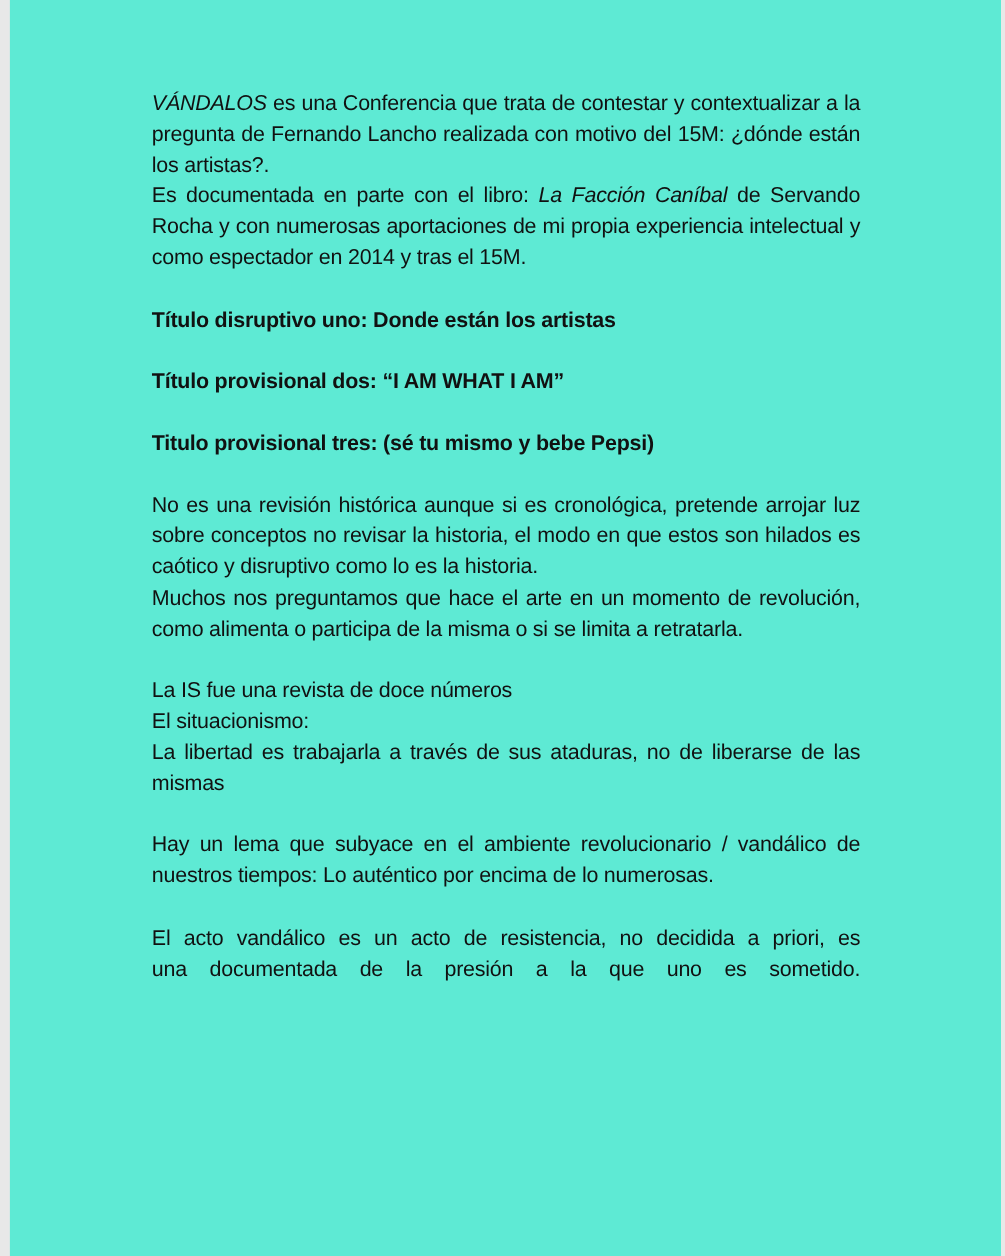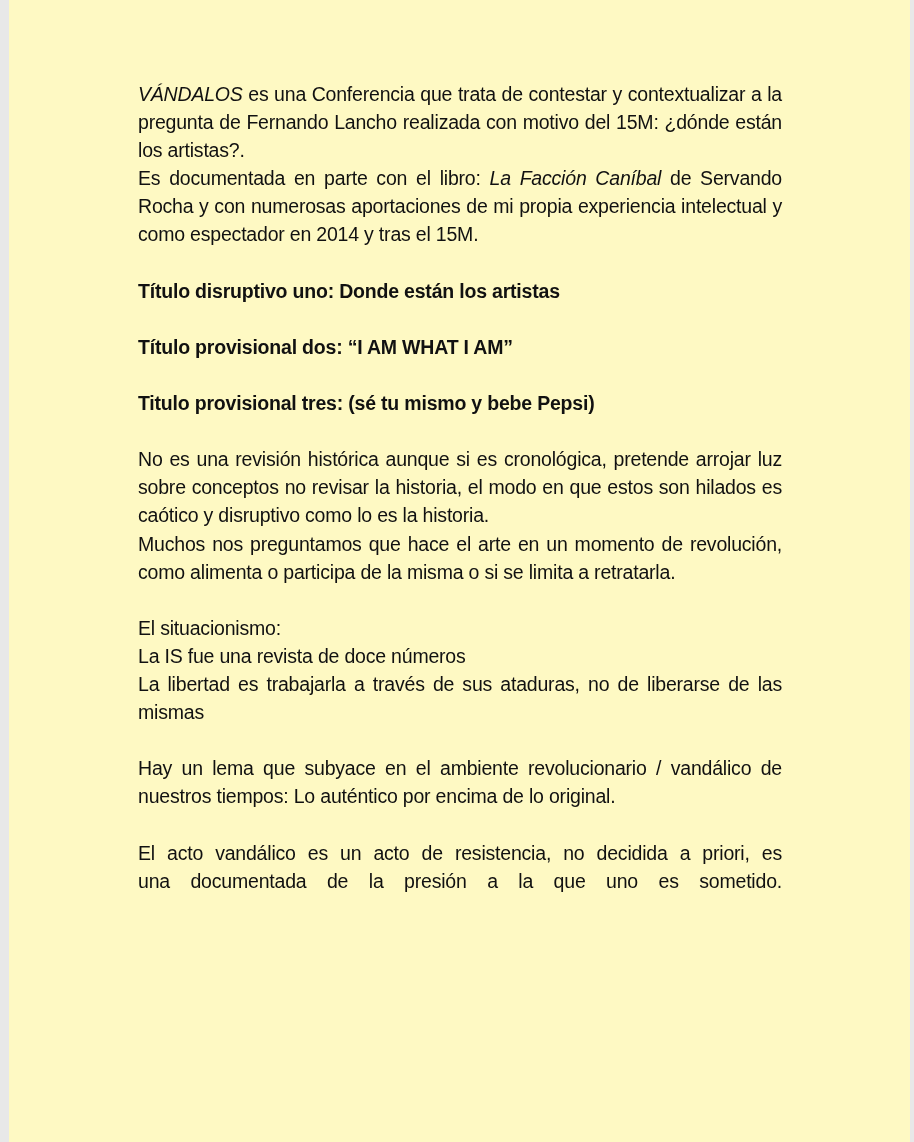--- a/index.html
+++ b/index.html
@@ -3,21 +3,21 @@
 <meta charset="utf-8">
 <style>
   html, body { margin: 0; padding: 0; }
   body {
     width: 914px; height: 1142px; overflow: hidden;
     background: #e8e8e8;
     position: relative;
   }
   .page {
     position: absolute; left: 9px; top: 0; width: 901px; height: 1142px;
-    background: #fef9c3;
+    background: #5eead4;
   }
   .content {
     position: absolute; left: 129px; top: 80px; width: 644px;
     font-family: "Liberation Sans", sans-serif;
     font-size: 19.5px;
     line-height: 28.1px;
     color: #111111;
     letter-spacing: -0.2px;
   }
   p { margin: 0; }
@@ -41,24 +41,24 @@
     <div class="gap"></div>
     <p class="bold">Título provisional dos: “I AM WHAT I AM”</p>
     <div class="gap"></div>
     <p class="bold">Titulo provisional tres: (sé tu mismo y bebe Pepsi)</p>
     <div class="gap"></div>
 
     <p class="justify">No es una revisión histórica aunque si es cronológica, pretende arrojar luz sobre conceptos no revisar la historia, el modo en que estos son hilados es caótico y disruptivo como lo es la historia.</p>
     <p class="justify">Muchos nos preguntamos que hace el arte en un momento de revolución, como alimenta o participa de la misma o si se limita a retratarla.</p>
 
     <div class="gap"></div>
+    <p>La IS fue una revista de doce números</p>
     <p>El situacionismo:</p>
-    <p>La IS fue una revista de doce números</p>
     <p class="justify">La libertad es trabajarla a través de sus ataduras, no de liberarse de las mismas</p>
 
     <div class="gap"></div>
-    <p class="justify">Hay un lema que subyace en el ambiente revolucionario / vandálico de nuestros tiempos: Lo auténtico por encima de lo original.</p>
+    <p class="justify">Hay un lema que subyace en el ambiente revolucionario / vandálico de nuestros tiempos: Lo auténtico por encima de lo numerosas.</p>
 
     <div class="gap"></div>
     <p class="justify-all">El acto vandálico es un acto de resistencia, no decidida a priori, es</p>
     <p class="justify-all">una documentada de la presión a la que uno es sometido.</p>
   </div>
 </div>
 
 </body></html>

